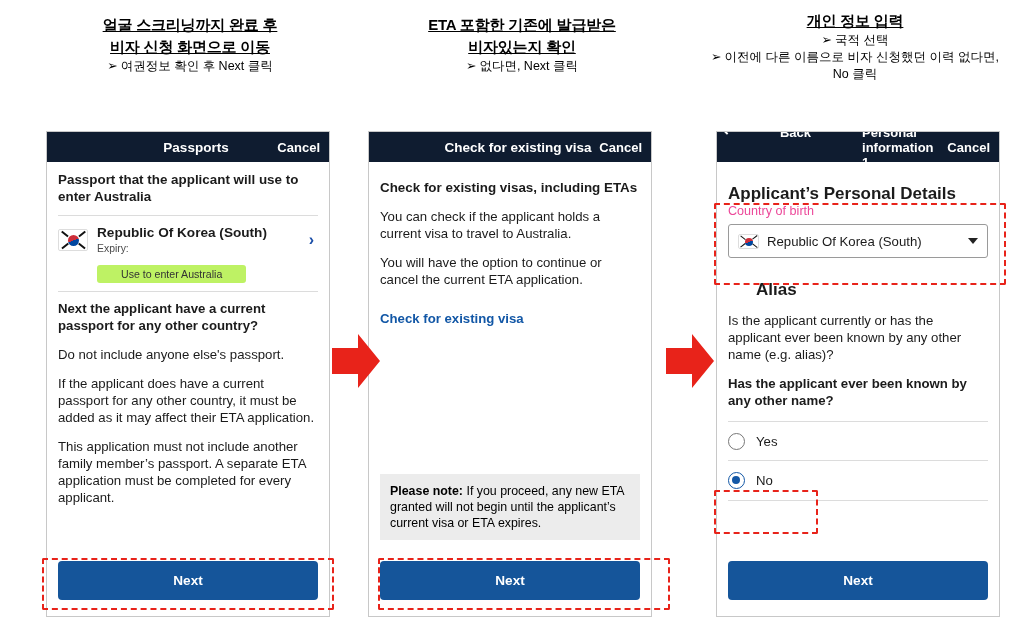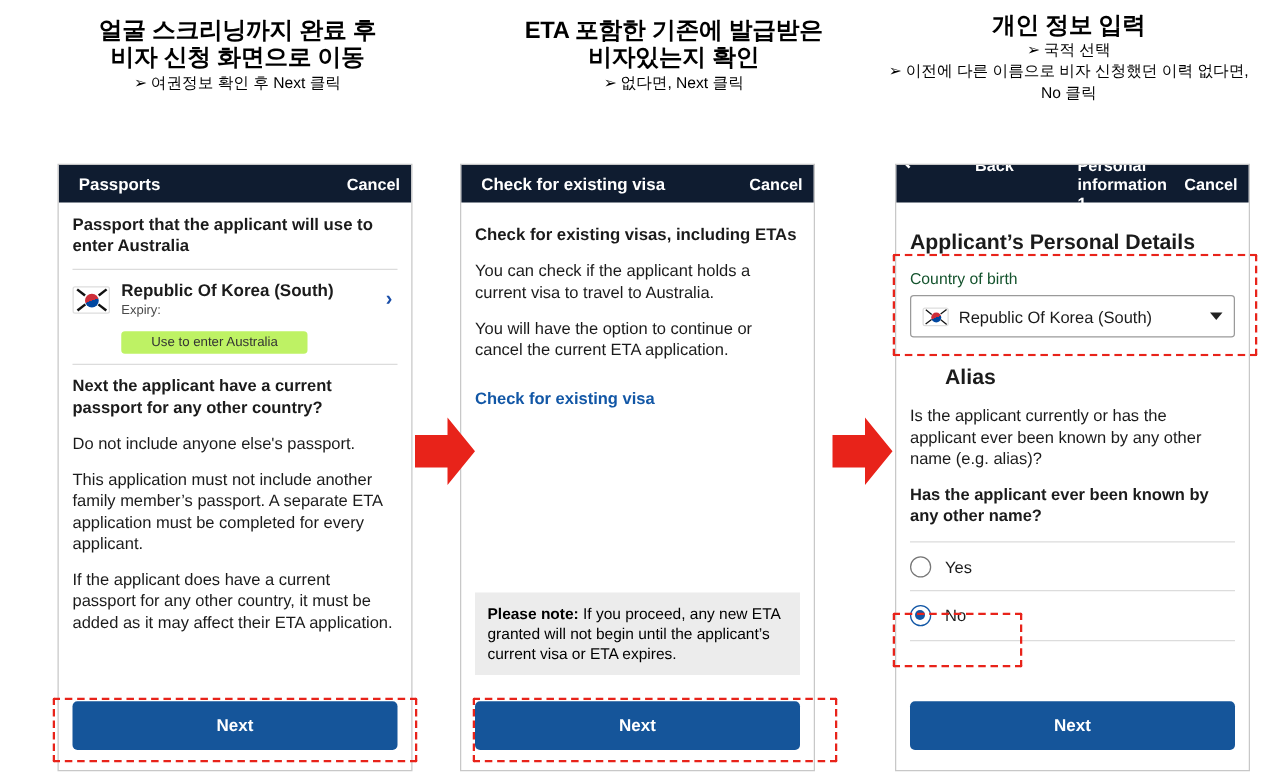--- a/index.html
+++ b/index.html
@@ -8,21 +8,21 @@
     width: 1024px; height: 623px;
     background: #ffffff;
     font-family: "Liberation Sans", sans-serif;
     overflow: hidden;
   }
   .page { position: relative; width: 1024px; height: 623px; background: #fff; }
 
   
   .anno { position: absolute; text-align: center; color: #000; }
   .anno .line1 {
-    font-size: 19px; font-weight: bold; 
+    font-size: 15px; font-weight: bold; text-decoration: underline;
     line-height: 22px; letter-spacing: -0.2px;
   }
   .anno .sub {
     font-size: 12.5px; line-height: 17px; white-space: pre-line;
   }
   .anno .sub .bullet { margin-right: 3px; }
 
   
   .panel {
     position: absolute;
@@ -34,21 +34,21 @@
     background: #0f1c30;
     color: #ffffff;
     height: 30px;
     display: flex;
     align-items: center;
     font-size: 13.5px;
     font-weight: bold;
     position: relative;
   }
   .titlebar .center {
-    position: absolute; left: 0; right: 0; text-align: left; padding-left: 16px;
+    position: absolute; left: 0; right: 0; text-align: center; padding-left: 16px;
   }
   .titlebar .cancel {
     margin-left: auto; margin-right: 9px; font-weight: bold; z-index: 2;
     font-size: 13px;
   }
   .titlebar .backwrap {
     display: flex; margin-left: 8px; z-index: 2; font-size: 13px; gap: 44px;
   }
   .titlebar .chev {
     display: inline-block; width: 9px; height: 9px;
@@ -103,21 +103,21 @@
   .note b { font-weight: bold; }
 
   
   .nextbtn {
     background: #15559a; color: #fff; font-weight: bold; font-size: 13.6px;
     text-align: center; padding: 12px 0; border-radius: 4px;
   }
 
   
   .h2 { font-size: 17px; font-weight: bold; margin: 13px 0 0 0; }
-  .fieldlabel { font-size: 12.6px; color: #14532d; margin-top: 12px; }
+  .fieldlabel { font-size: 12.6px; color: #ec4899; }
   .select {
     margin-top: 6px; border: 1px solid #9a9a9a; border-radius: 3px;
     height: 34px; display: flex; align-items: center; padding: 0 9px;
     font-size: 13.2px; background: #fff;
   }
   .select .flag { width: 21px; height: 15px; margin-right: 8px; }
   .select .flag .circ { left: 6px; top: 3.5px; width: 8px; height: 8px; }
   .select .flag .b1 { left: 1px; top: 2px; width: 5.5px; height: 1.2px;}
   .select .flag .b2 { left: 1px; top: 10.5px; width: 5.5px; height: 1.2px;}
   .select .flag .b3 { right: 1px; top: 2px; width: 5.5px; height: 1.2px;}
@@ -152,21 +152,21 @@
 <body>
 
 <div class="page">
 
   <div class="anno" style="left:40px; top:14px; width:300px;">
     <div class="line1">얼굴 스크리닝까지 완료 후</div>
     <div class="line1">비자 신청 화면으로 이동</div>
     <div class="sub"><span class="bullet">➢</span><span>여권정보 확인 후 Next 클릭</span></div>
   </div>
 
-  <div class="anno" style="left:389px; top:14px; width:300px;">
+  <div class="anno" style="left:372px; top:14px; width:300px;">
     <div class="line1">ETA 포함한 기존에 발급받은</div>
     <div class="line1">비자있는지 확인</div>
     <div class="sub"><span class="bullet">➢</span><span>없다면, Next 클릭</span></div>
   </div>
 
   <div class="anno" style="left:690px; top:10px; width:330px;">
     <div class="line1">개인 정보 입력</div>
     <div class="sub"><span class="bullet">➢</span><span>국적 선택</span></div>
     <div class="sub"><span class="bullet">➢</span><span>이전에 다른 이름으로 비자 신청했던 이력 없다면,
 No 클릭</span></div>
@@ -192,22 +192,22 @@
           <div class="pr-name">Republic Of Korea (South)</div>
           <div class="pr-exp">Expiry:</div>
         </div>
         <div class="pr-arrow">›</div>
       </div>
       <div class="chip">Use to enter Australia</div>
       <div class="rule"></div>
 
       <div class="p tight h-strong">Next the applicant have a current passport for any other country?</div>
       <div class="p">Do not include anyone else's passport.</div>
+      <div class="p">If the applicant does have a current passport for any other country, it must be added as it may affect their ETA application.</div>
       <div class="p">This application must not include another family member’s passport. A separate ETA application must be completed for every applicant.</div>
-      <div class="p">If the applicant does have a current passport for any other country, it must be added as it may affect their ETA application.</div>
     </div>
     <div style="position:absolute; left:11px; right:11px; bottom:16px;">
       <div class="nextbtn">Next</div>
     </div>
   </div>
   <div class="dash" style="left:42px; top:558px; width:292px; height:52px;"></div>
 
   <div class="panel" style="left:368px; top:131px; width:284px; height:486px;">
     <div class="titlebar">
       <div class="center">Check for existing visa</div>

